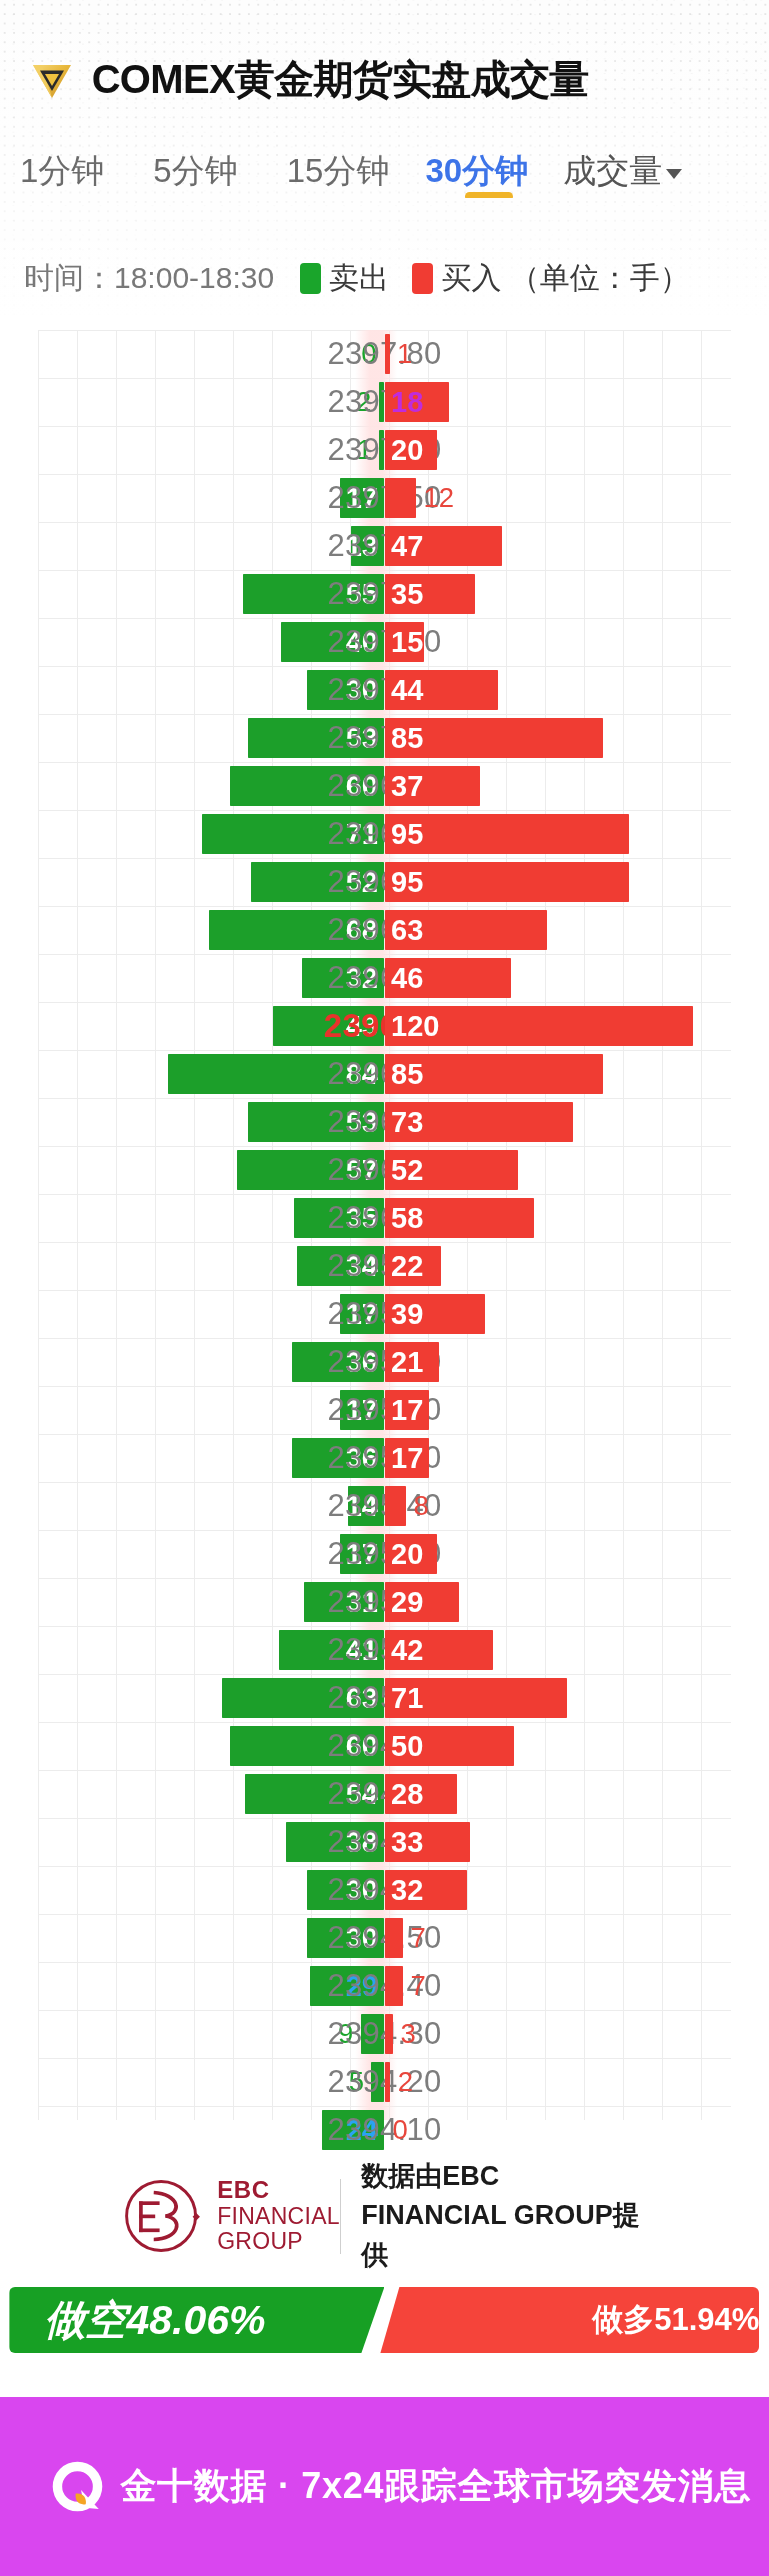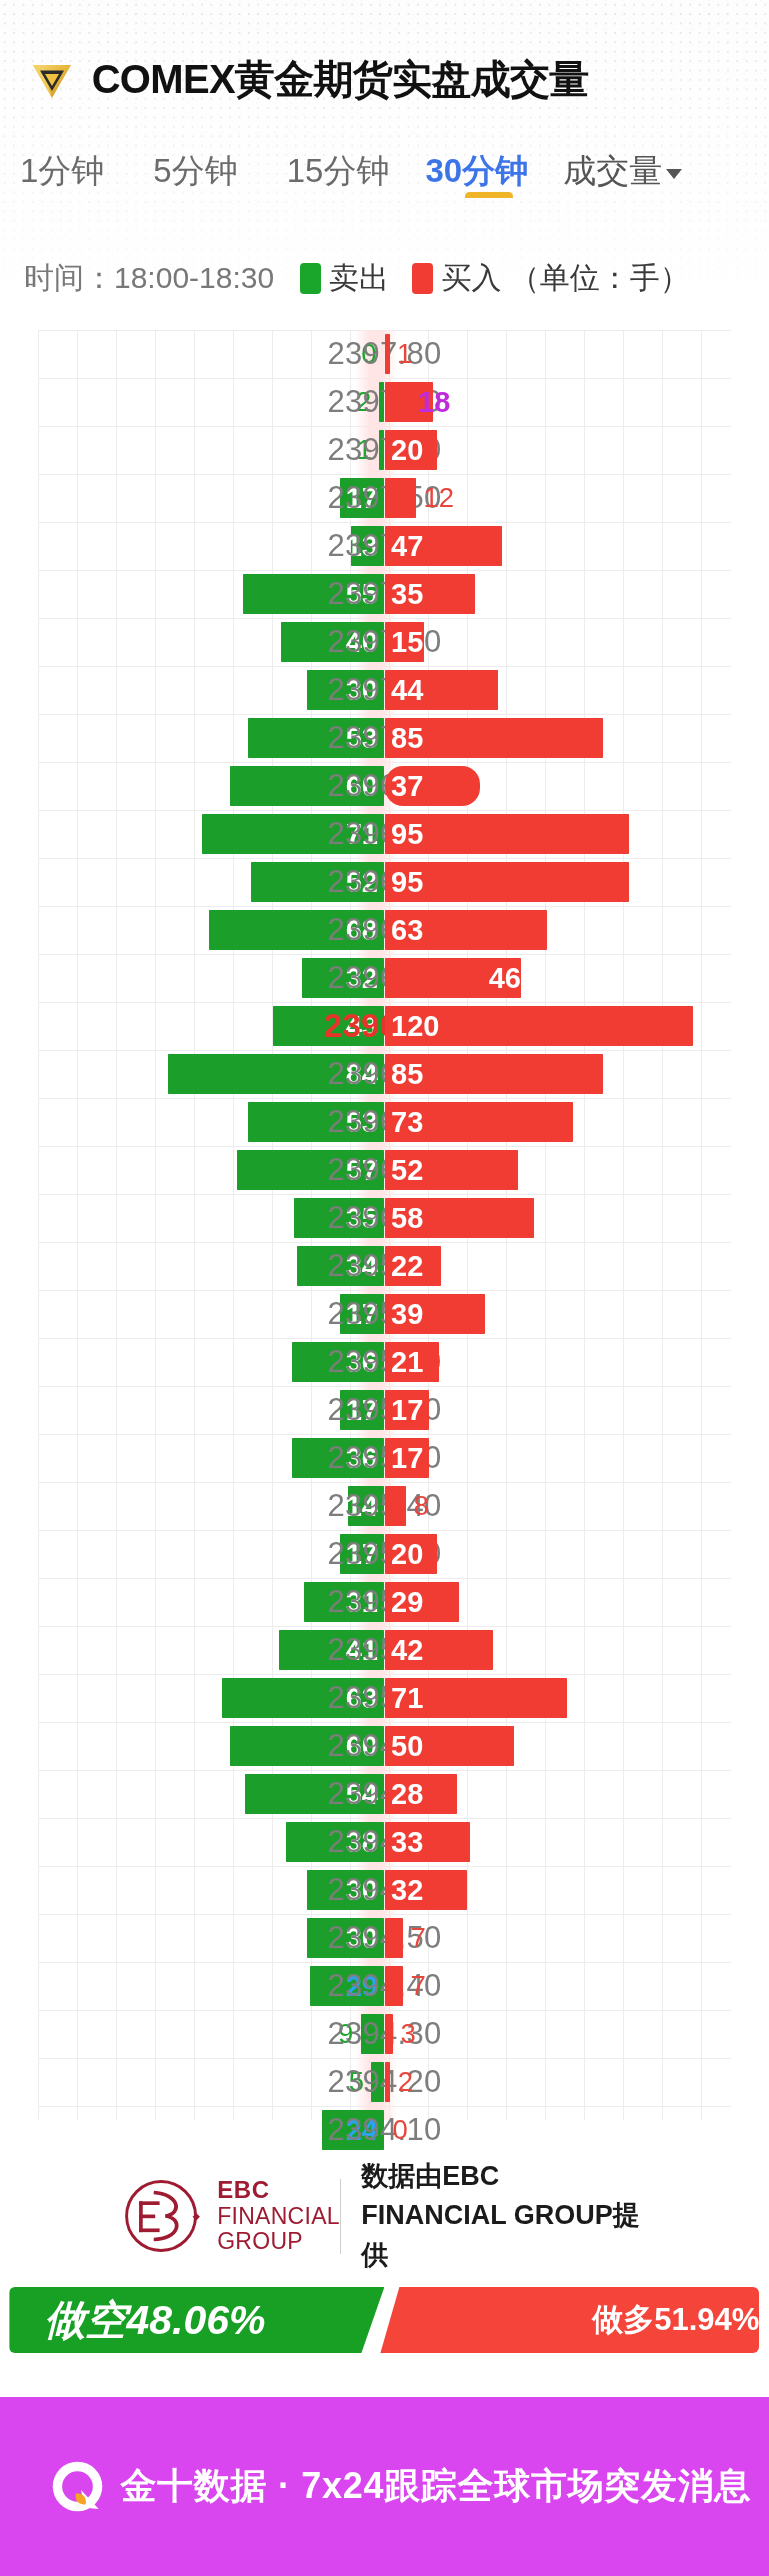--- a/index.html
+++ b/index.html
@@ -258,21 +258,21 @@
             <span class="outlbl-r">1</span>
           </div>
         </div>
         <div class="row">
           <div class="left-half">
             <span class="outlbl-g">2</span>
             <div class="bar-g" style="width: 5.4px;"></div>
           </div>
           <div class="price">2397.70</div>
           <div class="right-half">
-            <div class="bar-r" style="width: 48px; padding-left: 27px;">
+            <div class="bar-r" style="width: 64px;">
               <span class="inlbl" style="color: rgb(192, 43, 220);">18</span>
             </div>
           </div>
         </div>
         <div class="row">
           <div class="left-half">
             <span class="outlbl-g">1</span>
             <div class="bar-g" style="width: 4.7px;"></div>
           </div>
           <div class="price">2397.60</div>
@@ -360,21 +360,21 @@
           </div>
         </div>
         <div class="row">
           <div class="left-half">
             <div class="bar-g" style="width: 154px;">
               <span class="inlbl">60</span>
             </div>
           </div>
           <div class="price">2396.90</div>
           <div class="right-half">
-            <div class="bar-r" style="width: 95px; border-radius: 18px;">
+            <div class="bar-r" style="width: 95px;">
               <span class="inlbl">37</span>
             </div>
           </div>
         </div>
         <div class="row">
           <div class="left-half">
             <div class="bar-g" style="width: 182px;">
               <span class="inlbl">71</span>
             </div>
           </div>
@@ -412,21 +412,21 @@
           </div>
         </div>
         <div class="row">
           <div class="left-half">
             <div class="bar-g" style="width: 82px;">
               <span class="inlbl">32</span>
             </div>
           </div>
           <div class="price">2396.50</div>
           <div class="right-half">
-            <div class="bar-r" style="width: 136px; justify-content: flex-end;">
+            <div class="bar-r" style="width: 126px;">
               <span class="inlbl">46</span>
             </div>
           </div>
         </div>
         <div class="row">
           <div class="left-half">
             <div class="bar-g" style="width: 111px;">
               <span class="inlbl">43</span>
             </div>
           </div>

